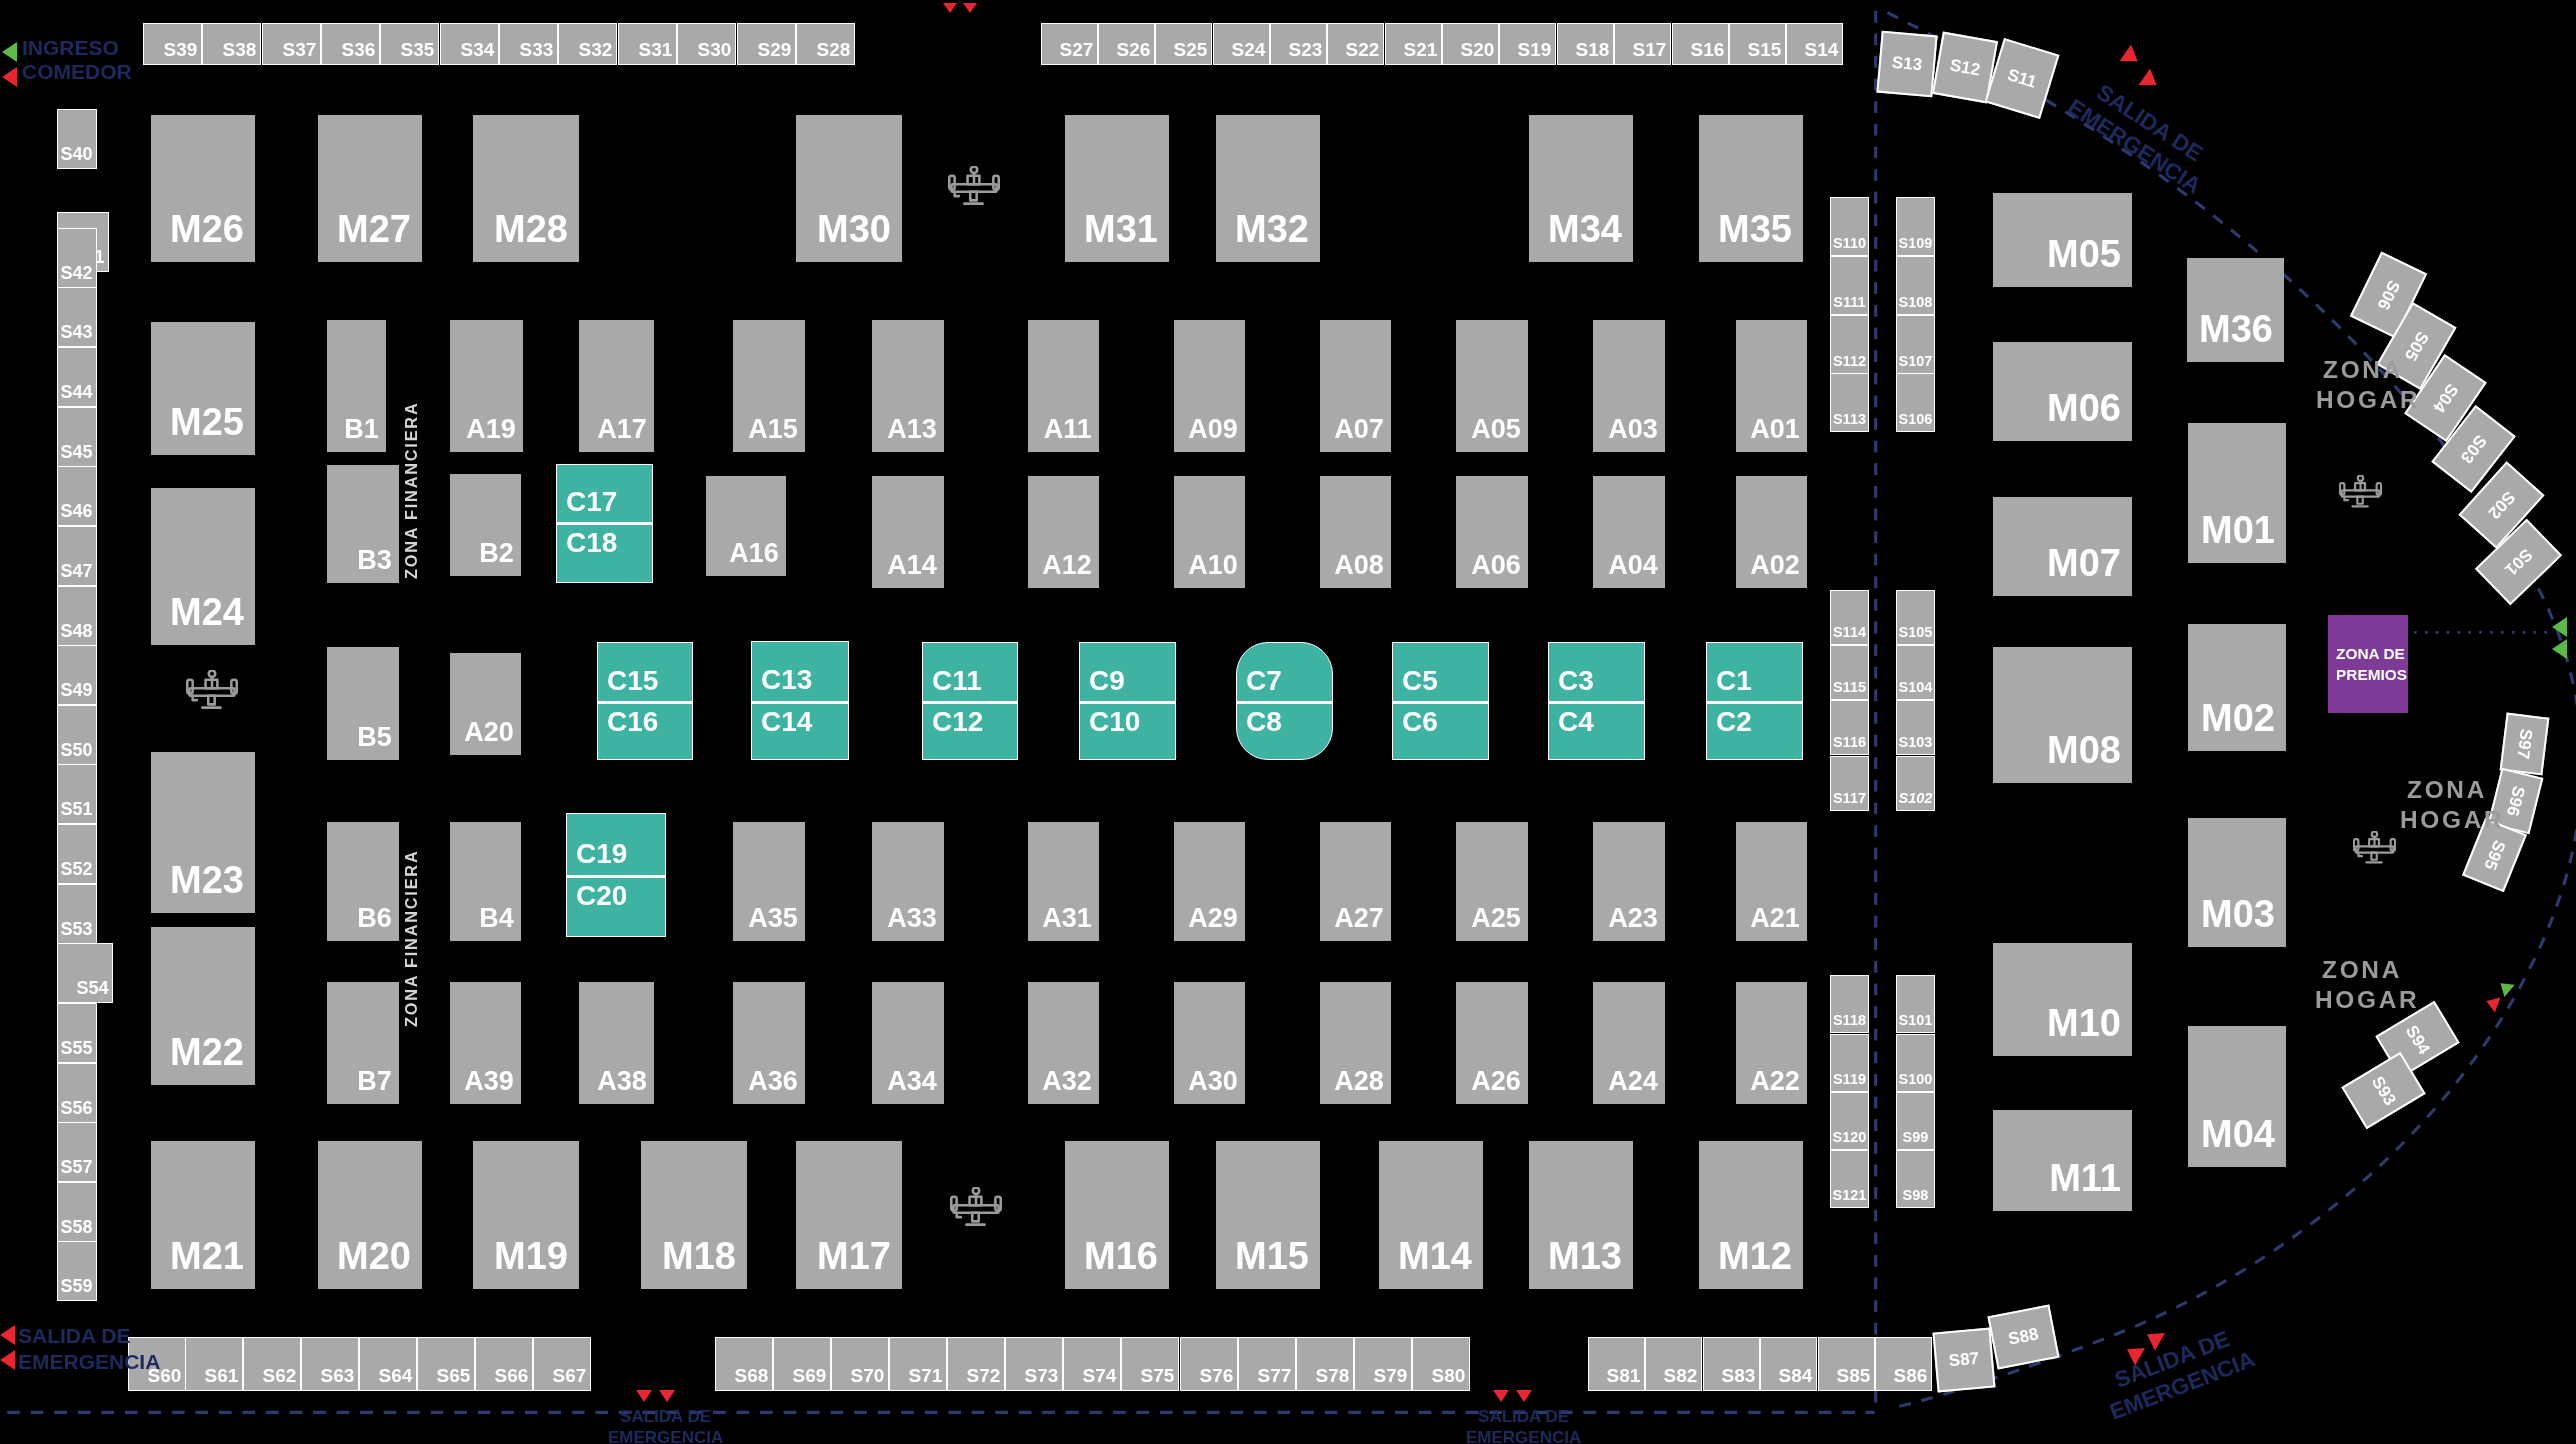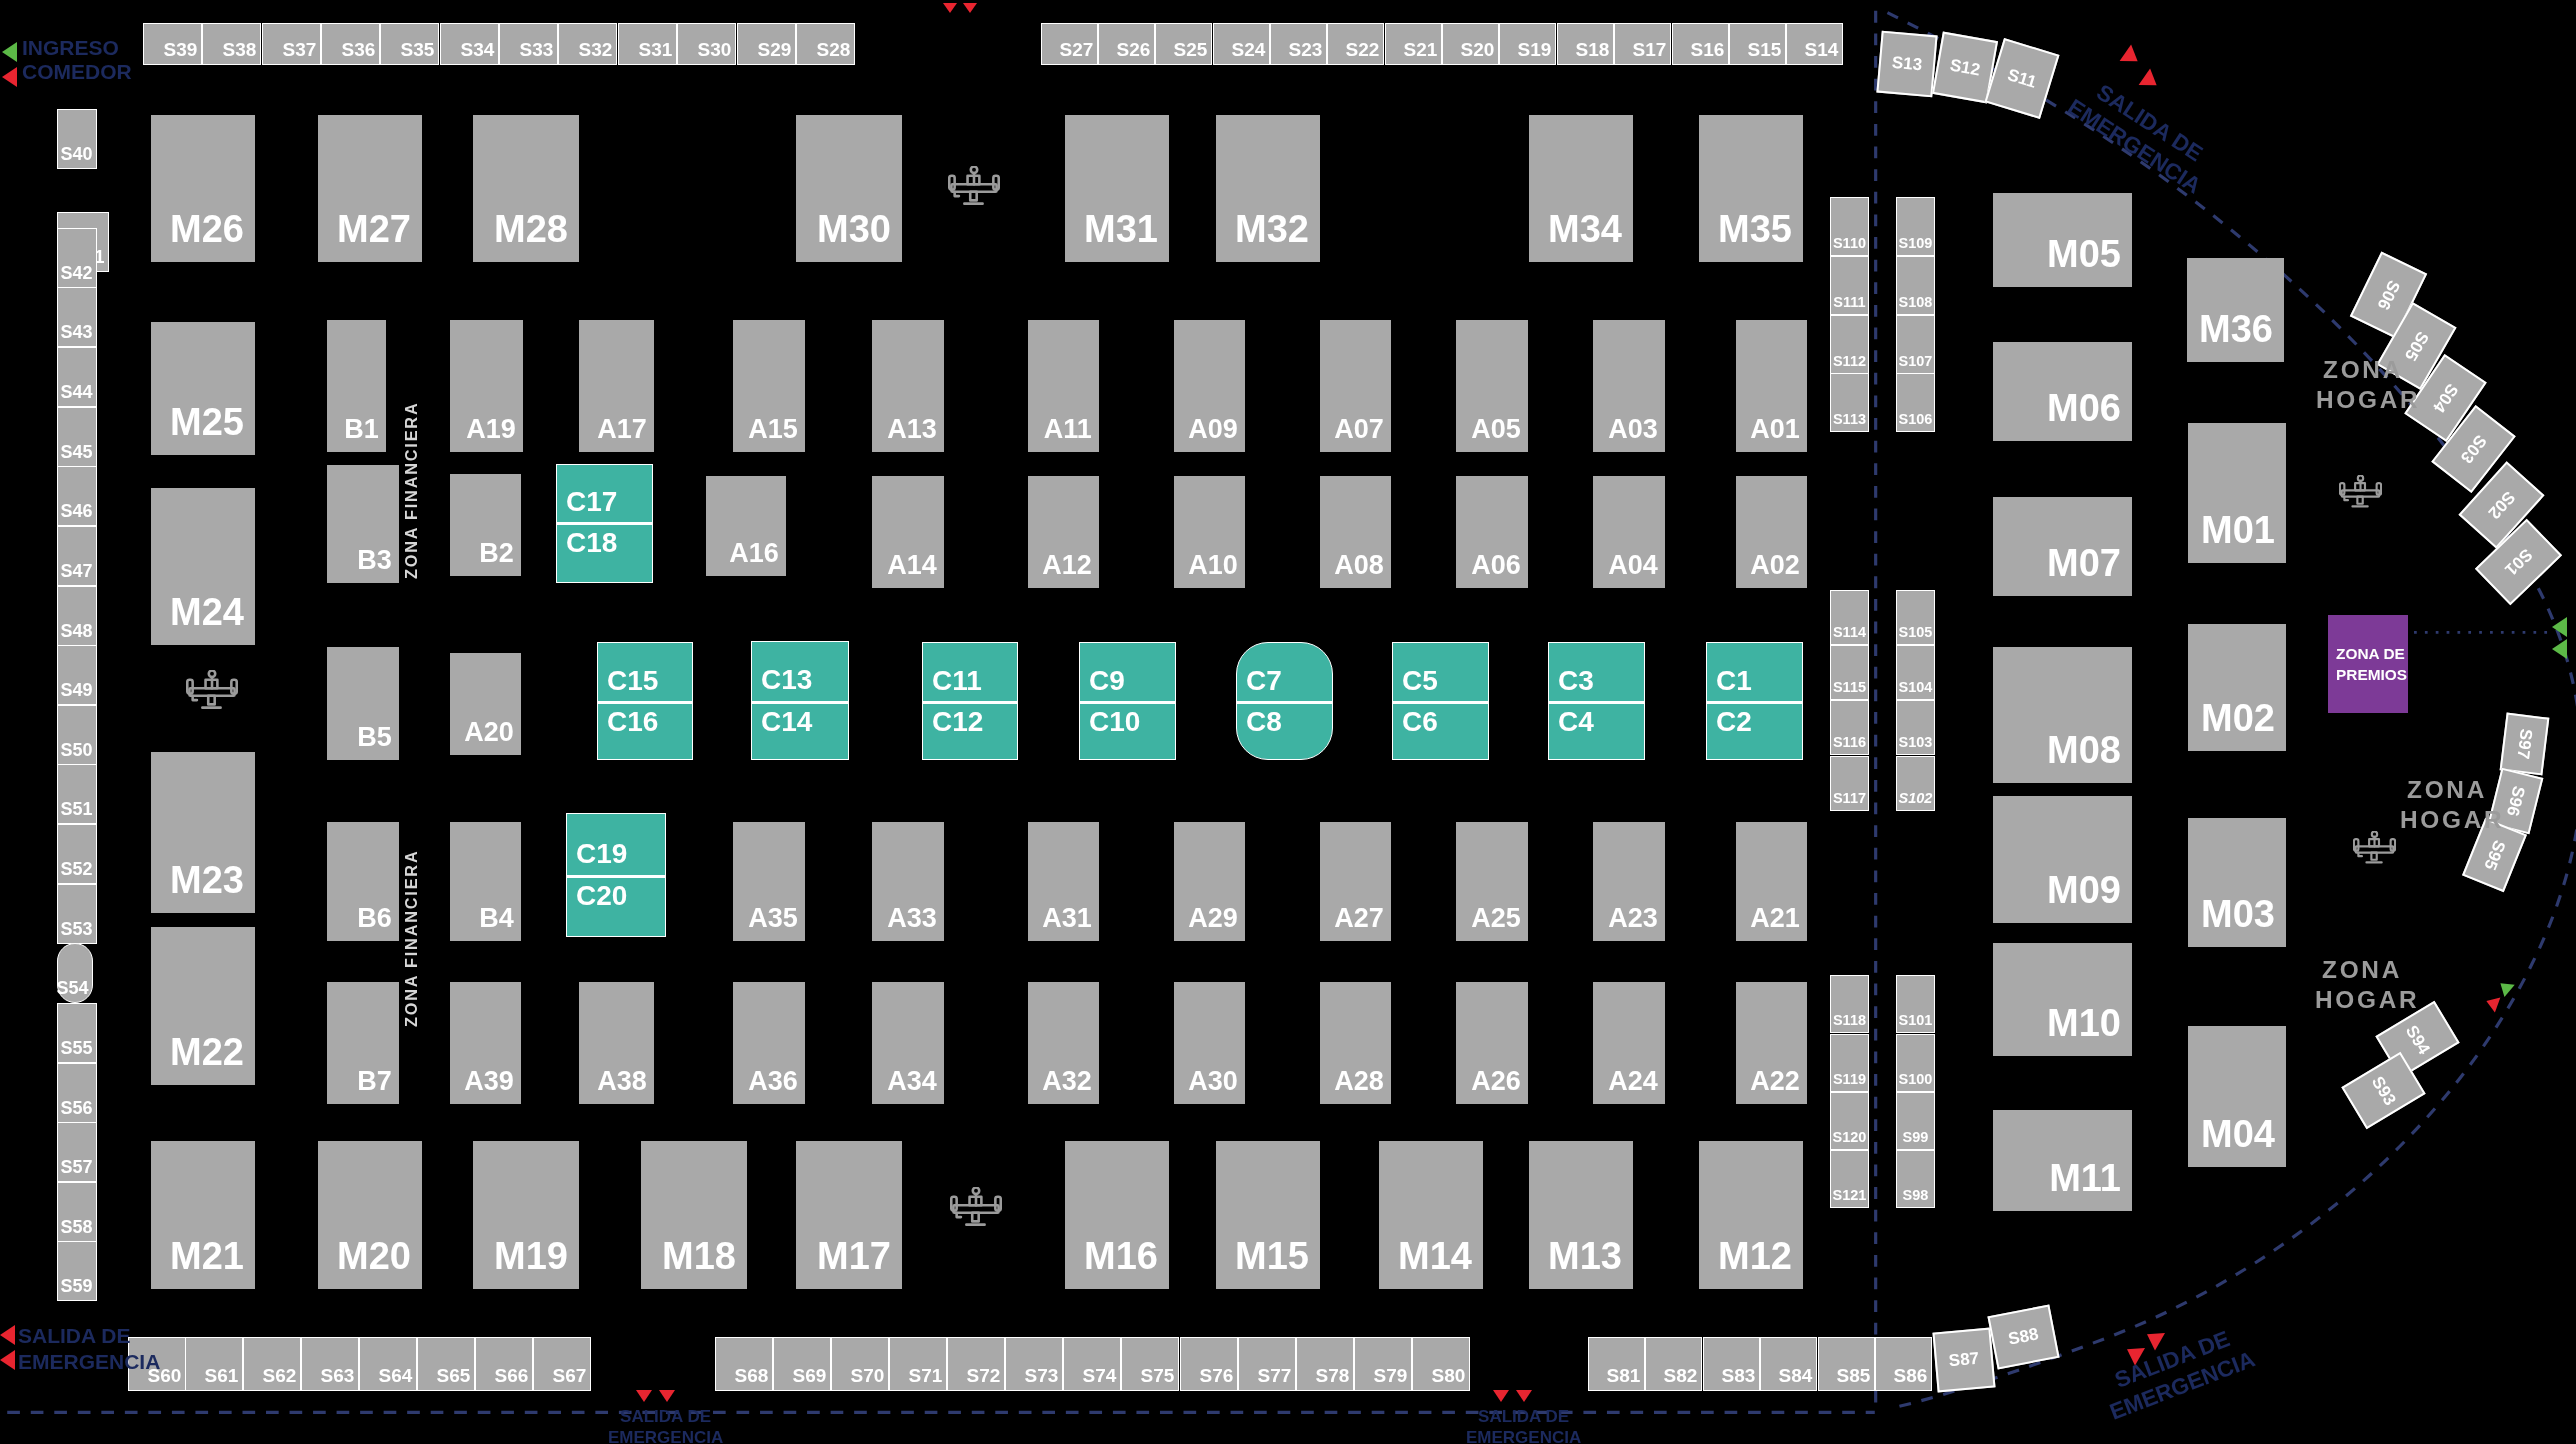--- a/index.html
+++ b/index.html
@@ -156,21 +156,21 @@
     </div>
     <div class="scell" style="position: absolute; left: 57px; top: 764px; width: 40px; height: 60px;">
       <div class="slab" style="font-size: 18px;">S51</div>
     </div>
     <div class="scell" style="position: absolute; left: 57px; top: 824px; width: 40px; height: 60px;">
       <div class="slab" style="font-size: 18px;">S52</div>
     </div>
     <div class="scell" style="position: absolute; left: 57px; top: 884px; width: 40px; height: 60px;">
       <div class="slab" style="font-size: 18px;">S53</div>
     </div>
-    <div class="scell" style="position: absolute; left: 57px; top: 943px; width: 36px; height: 60px; border-radius: 19px;">
+    <div class="scell" style="position: absolute; left: 57px; top: 943px; width: 56px; height: 60px;">
       <div class="slab" style="font-size: 18px;">S54</div>
     </div>
     <div class="scell" style="position: absolute; left: 57px; top: 1003px; width: 40px; height: 60px;">
       <div class="slab" style="font-size: 18px;">S55</div>
     </div>
     <div class="scell" style="position: absolute; left: 57px; top: 1063px; width: 40px; height: 60px;">
       <div class="slab" style="font-size: 18px;">S56</div>
     </div>
     <div class="scell" style="position: absolute; left: 57px; top: 1122px; width: 40px; height: 60px;">
       <div class="slab" style="font-size: 18px;">S57</div>
@@ -404,23 +404,20 @@
       <div class="mlab">M05</div>
     </div>
     <div class="booth" style="position: absolute; left: 1993px; top: 342px; width: 139px; height: 99px;">
       <div class="mlab">M06</div>
     </div>
     <div class="booth" style="position: absolute; left: 1993px; top: 497px; width: 139px; height: 99px;">
       <div class="mlab">M07</div>
     </div>
     <div class="booth" style="position: absolute; left: 1993px; top: 647px; width: 139px; height: 136px;">
       <div class="mlab">M08</div>
-    </div>
-    <div class="booth" style="position: absolute; left: 1993px; top: 796px; width: 139px; height: 127px;">
-      <div class="mlab">M09</div>
     </div>
     <div class="booth" style="position: absolute; left: 1993px; top: 943px; width: 139px; height: 113px;">
       <div class="mlab">M10</div>
     </div>
     <div class="booth" style="position: absolute; left: 1993px; top: 1110px; width: 139px; height: 101px;">
       <div class="mlab">M11</div>
     </div>
     <div class="booth" style="position: absolute; left: 2187px; top: 258px; width: 97px; height: 104px;">
       <div class="mlab">M36</div>
     </div>

